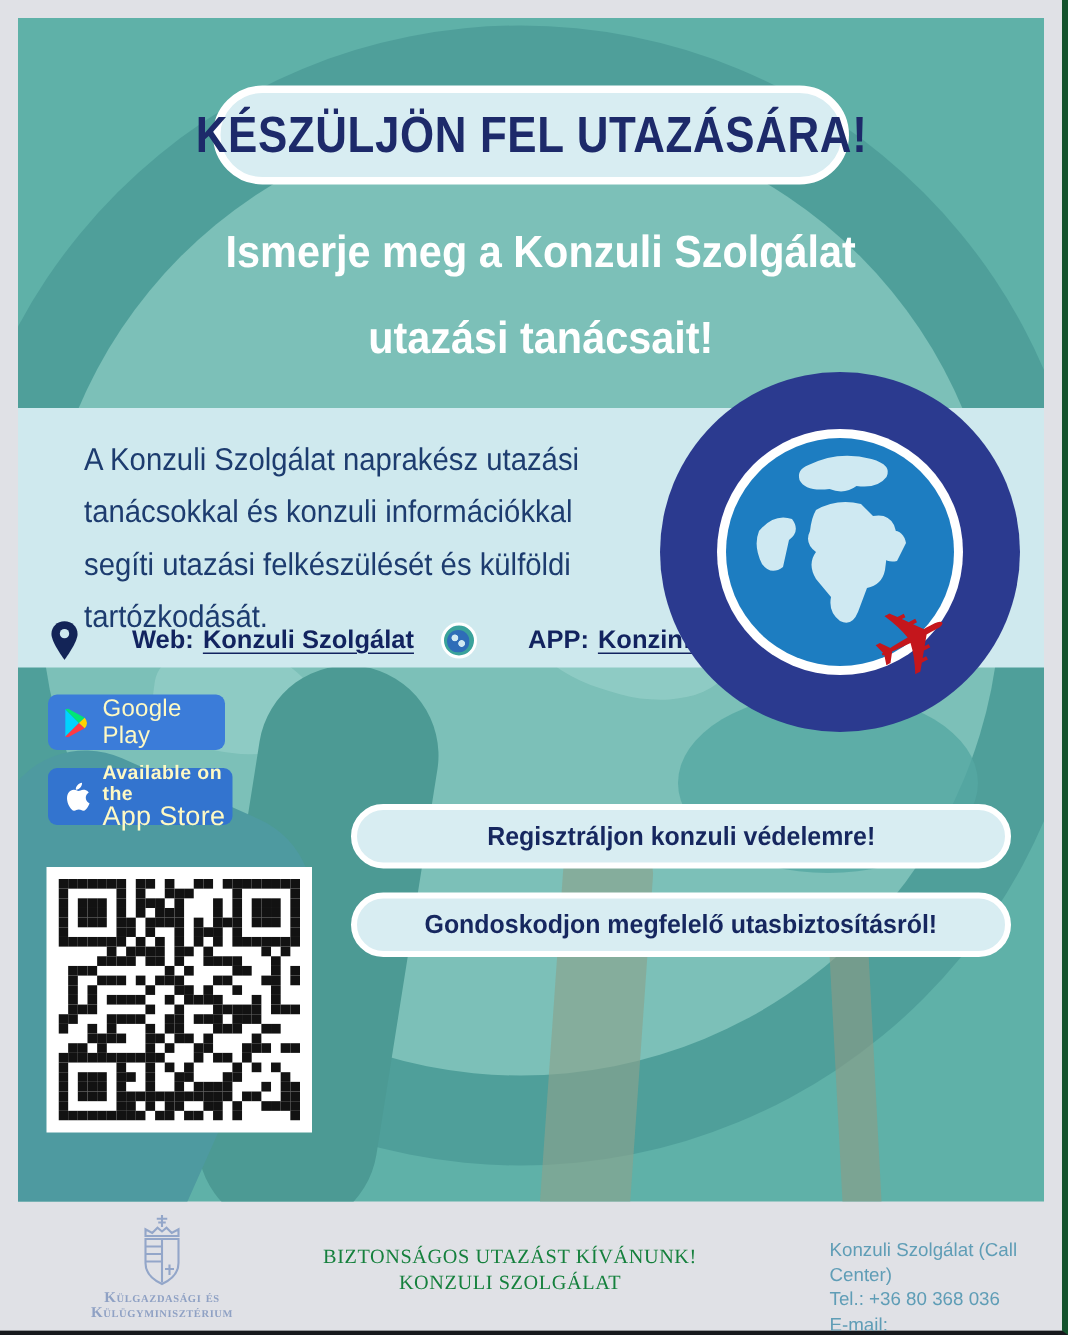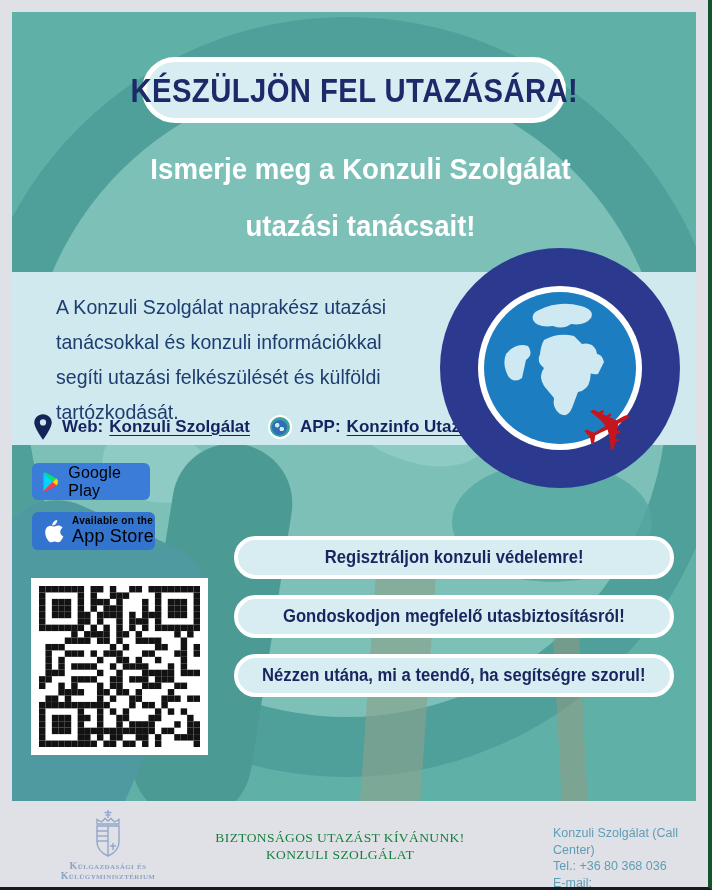--- a/index.html
+++ b/index.html
@@ -66,21 +66,21 @@
   .appring {
     width:24px; height:24px; border-radius:50%; margin:0 8px 0 18px;
     background:#3aa29b; border:2px solid #ffffff;
     display:flex; align-items:center; justify-content:center;
   }
   .appring .core {
     width:15px; height:15px; border-radius:50%; background:#2e6db8;
     background-image:radial-gradient(circle at 35% 35%, #cfe9f2 0 2px, transparent 2.5px),
                      radial-gradient(circle at 65% 60%, #cfe9f2 0 2px, transparent 2.5px);
   }
-  .lbl { margin-right:6px; }
+  .lbl { margin-right:6px;margin-left:26px; }
 
   
   .globe {
     position:absolute; left:428px; top:236px; width:240px; height:240px;
     border-radius:50%; background:#2b3a8f; z-index:6;
   }
   .globe .white-ring {
     position:absolute; left:38px; top:38px; width:164px; height:164px;
     border-radius:50%; background:#ffffff;
   }
@@ -90,28 +90,28 @@
   }
   .globe svg.land { position:absolute; left:0; top:0; }
   .plane {
     position:absolute; left:142px; top:148px; font-size:64px; color:#c4161c;
     transform:rotate(-28deg); z-index:7; line-height:1;
     font-family:"DejaVu Sans", sans-serif;
   }
 
   
   .badge {
-    position:absolute; border-radius:6px; color:#000000;
+    position:absolute; border-radius:6px; color:#fef9c3;
     display:flex; align-items:center; z-index:4; cursor:pointer;
   }
   .gp { left:20px; top:451px; width:118px; height:37px; background:#3b7cd9; padding-left:10px; }
   .gp .gp-text { font-size:16px; letter-spacing:.2px; margin-left:8px; }
   .as { left:20px; top:500px; width:123px; height:38px; background:#3374cf; padding-left:10px; }
   .as .as-text { margin-left:8px; line-height:1.05; }
-  .as .small { font-size:10px; font-weight:700; letter-spacing:.3px; }
+  .as .small { font-size:13px; font-weight:700; letter-spacing:.3px; }
   .as .big   { font-size:18px; letter-spacing:.2px; }
 
   
   .qr {
     position:absolute; left:19px; top:566px; width:177px; height:177px;
     background:#ffffff; padding:8px; z-index:4;
   }
   .qr svg { display:block; }
 
   
@@ -569,23 +569,20 @@
         </svg>
     </div>
 
     <div class="advice">
       <div class="pill">
         <span>Regisztráljon konzuli védelemre!</span>
       </div>
       <div class="pill">
         <span>Gondoskodjon megfelelő utasbiztosításról!</span>
       </div>
-      <div class="pill">
-        <span>Nézzen utána, mi a teendő, ha segítségre szorul!</span>
-      </div>
     </div>
   </div>
 
   <div class="footer">
     <div class="ministry">
       <svg width="34" height="50" viewBox="0 0 34 50">
         <g stroke="#93a6c9" stroke-width="1.4" fill="none">
           <line x1="17" y1="1" x2="17" y2="9"></line>
           <line x1="13.5" y1="3.5" x2="20.5" y2="3.5"></line>
           <line x1="14.5" y1="6" x2="19.5" y2="6"></line>

